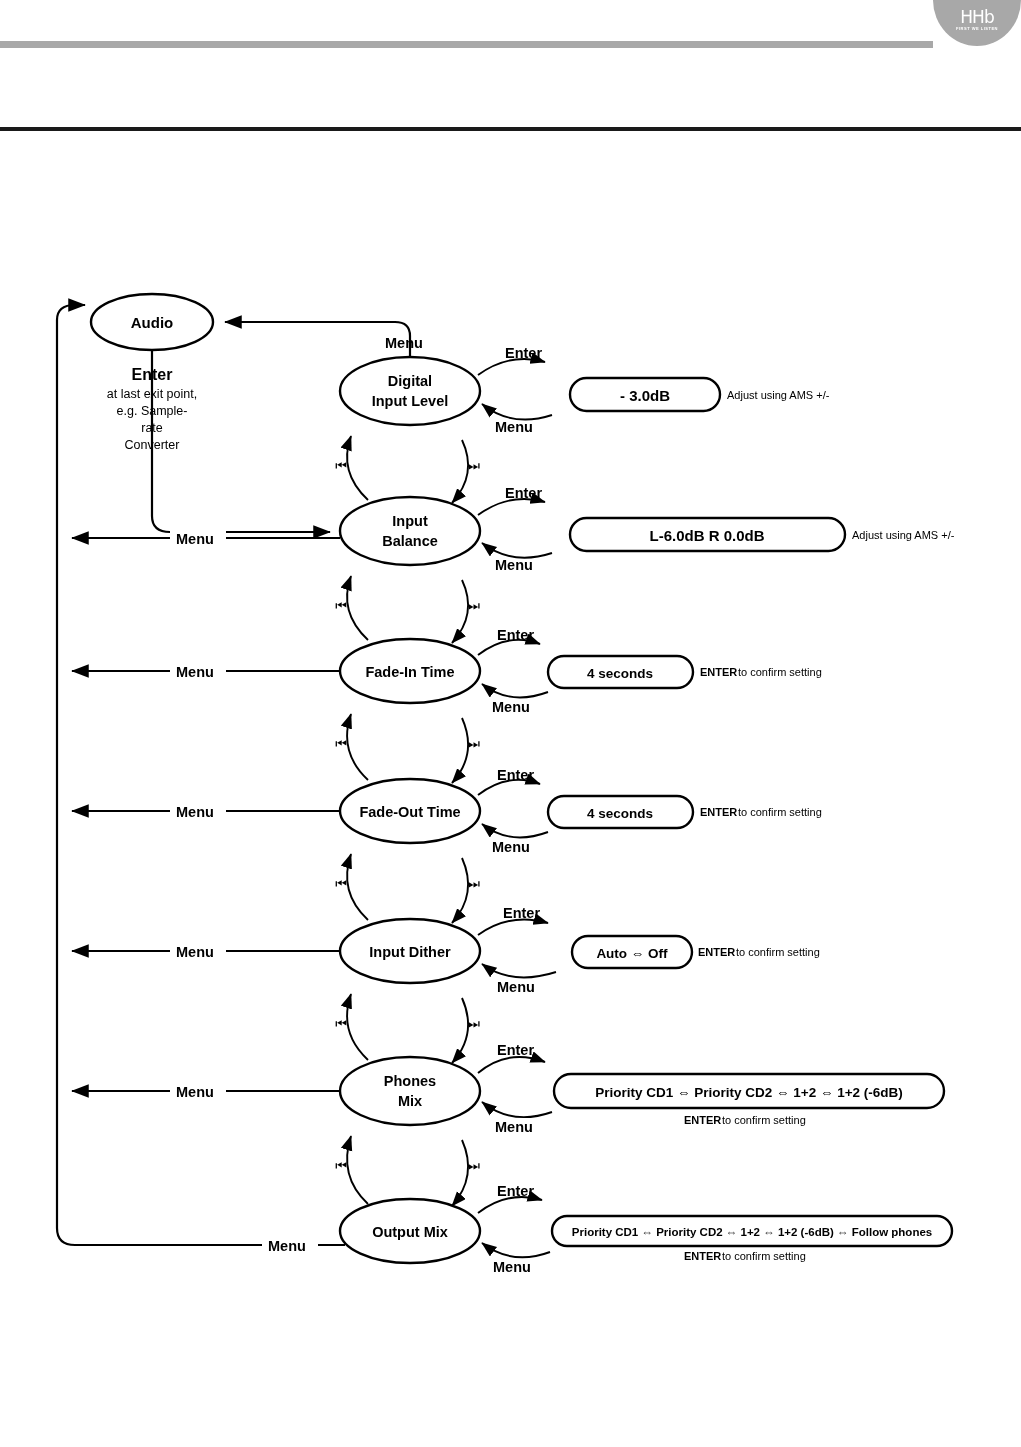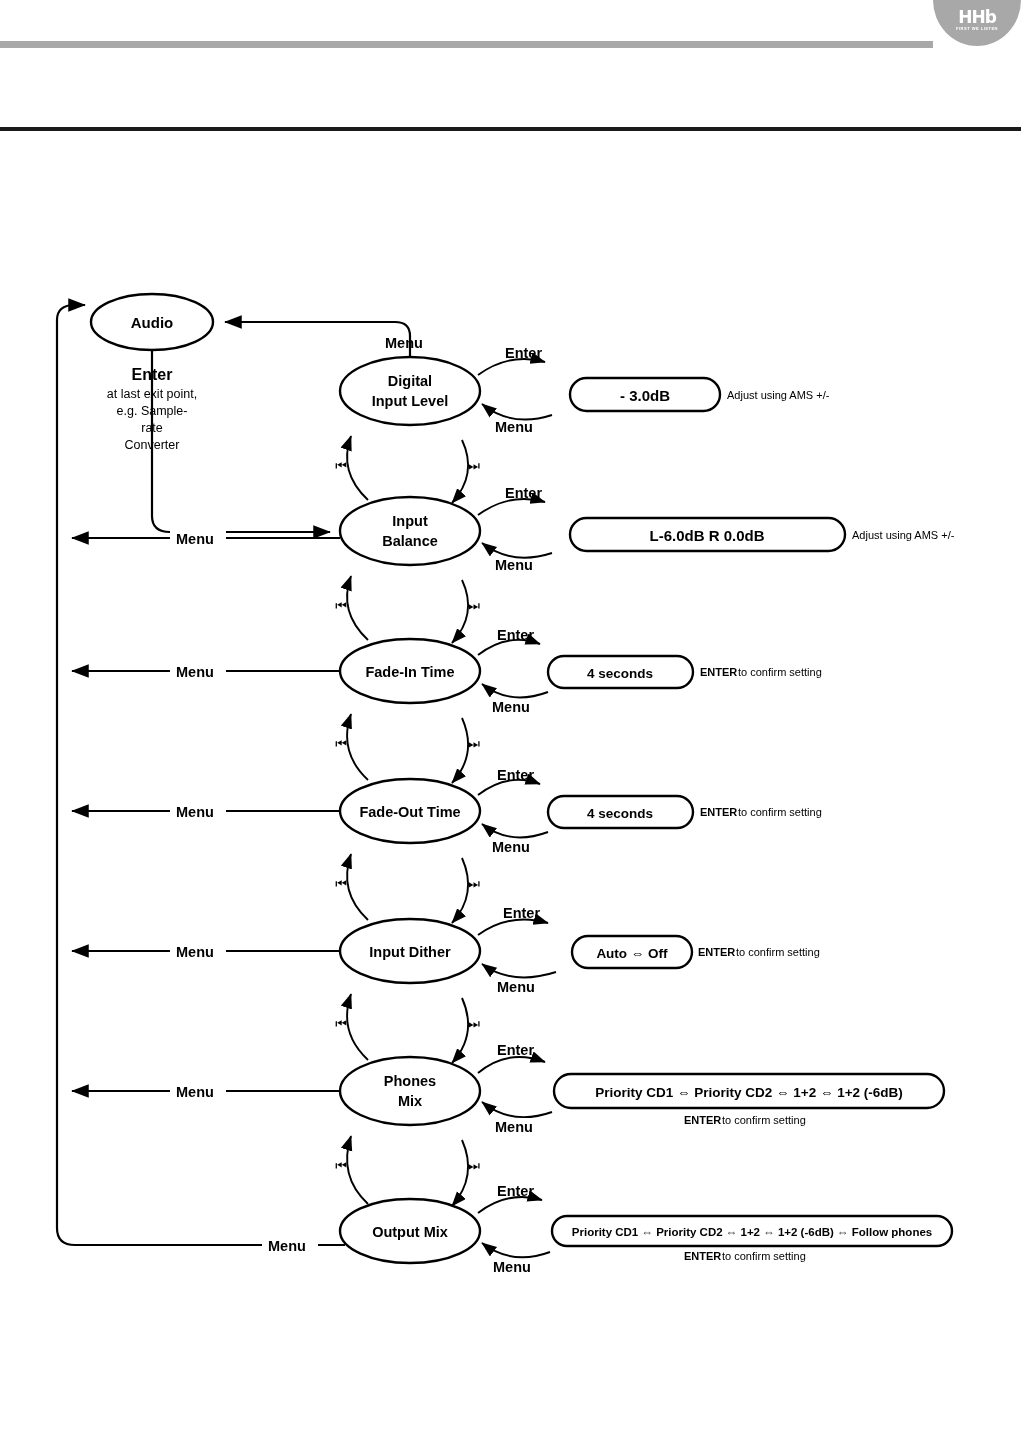--- a/index.html
+++ b/index.html
@@ -40,21 +40,21 @@
     position: absolute;
     left: 50%;
     top: 9px;
     transform: translateX(-50%);
     text-align: center;
     line-height: 1;
   }
   .logo-mark {
     color: #ffffff;
     font-size: 17px;
-    font-weight: bold;
+    font-weight: normal;
     letter-spacing: -1px;
     font-family: "DejaVu Sans", sans-serif;
   }
   .logo-tagline {
     color: #ffffff;
     font-size: 4px;
     font-weight: bold;
     letter-spacing: 0.5px;
     margin-top: 1px;
     font-family: "Liberation Sans", sans-serif;

